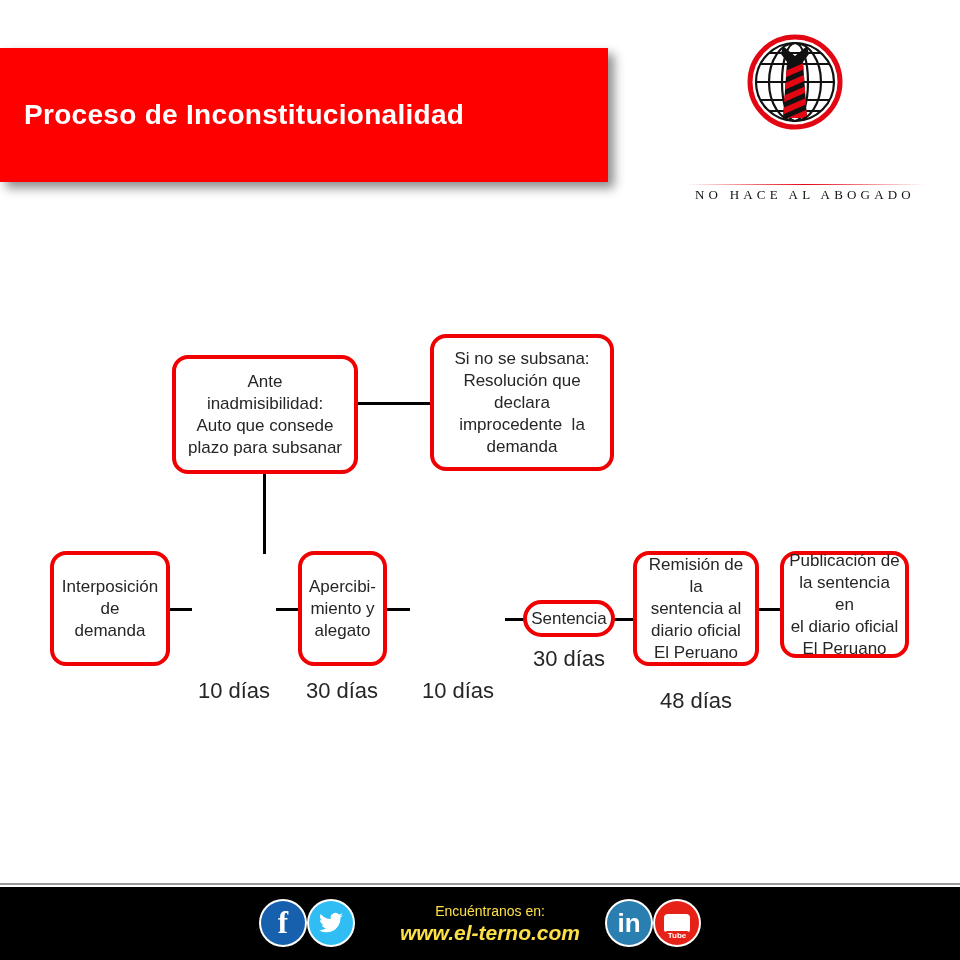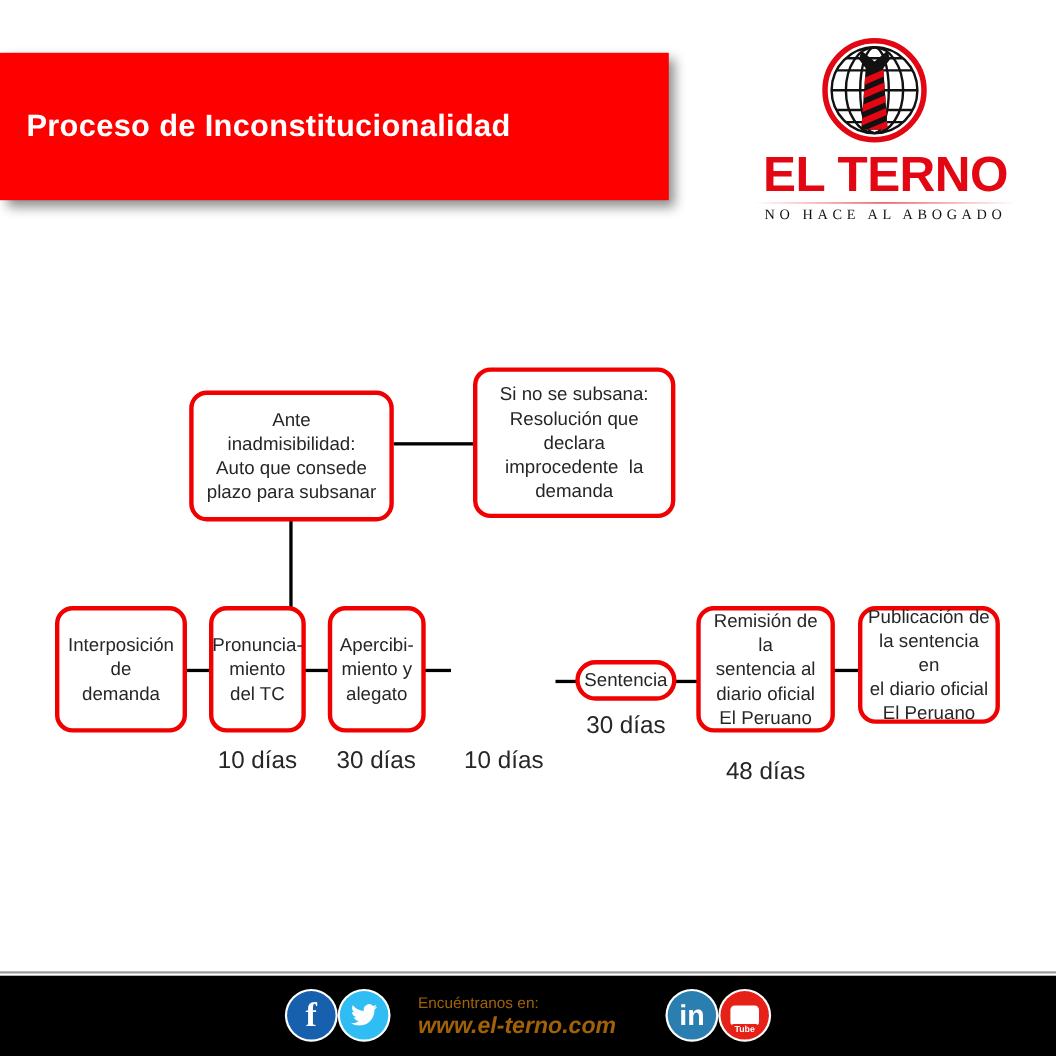--- a/index.html
+++ b/index.html
@@ -163,22 +163,22 @@
     flex-direction: column;
     align-items: center;
     justify-content: center;
     font-family: "Liberation Sans", sans-serif;
     gap: 16px;
   }
   #footer-center {
     position: absolute;
     left: 380px; top: 16px;
     width: 220px;
-    text-align: left;
-    color: #a16207;
+    text-align: center;
+    color: #fde047;
   }
   #footer-find {
     font-size: 14px;
     font-family: "Liberation Sans", sans-serif;
   }
   #footer-url {
     font-size: 21px;
     font-weight: bold;
     font-style: italic;
     font-family: "Liberation Sans", sans-serif;
@@ -218,21 +218,20 @@
             <line x1="34" y1="90" x2="62" y2="78"></line>
           </g>
         </g>
         <defs>
           <clipPath id="tieclip">
             <path d="M40 28 L56 28 L60 84 L36 84 Z"></path>
           </clipPath>
         </defs>
       </svg>
     </div>
-    <div id="logo-wordmark">EL TERNO</div>
     <div id="logo-rule"></div>
     <div id="logo-tagline">NO HACE AL ABOGADO</div>
   </div>
 </div>
 
 <div id="diagram">
 
   <div class="edge h" style="left:358px; top:402px; width:72px;"></div>
   <div class="edge v" style="left:263px; top:450px; height:104px;"></div>
   <div class="edge h" style="left:168px; top:608px; width:24px;"></div>
@@ -262,27 +261,20 @@
   </div>
 
   <div class="node" style="left:50px; top:551px; width:120px; height:115px;">
     <div>
       <div>Interposición</div>
       <div>de</div>
       <div>demanda</div>
     </div>
   </div>
 
-  <div class="node" style="left:190px; top:551px; width:88px; height:115px;">
-    <div>
-      <div>Pronuncia-</div>
-      <div>miento</div>
-      <div>del TC</div>
-    </div>
-  </div>
 
   <div class="node" style="left:298px; top:551px; width:89px; height:115px;">
     <div>
       <div>Apercibi-</div>
       <div>miento y</div>
       <div>alegato</div>
     </div>
   </div>
 
 

